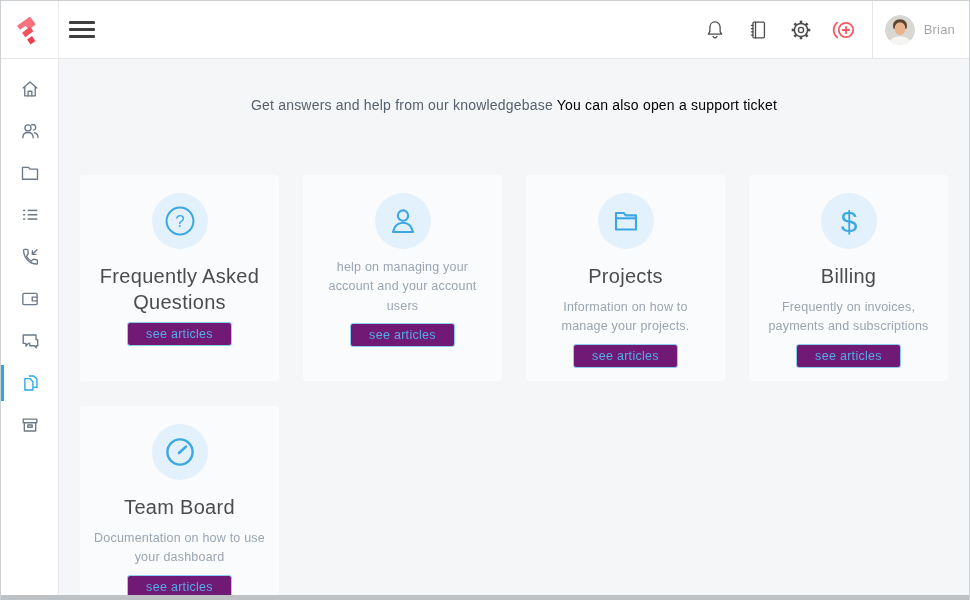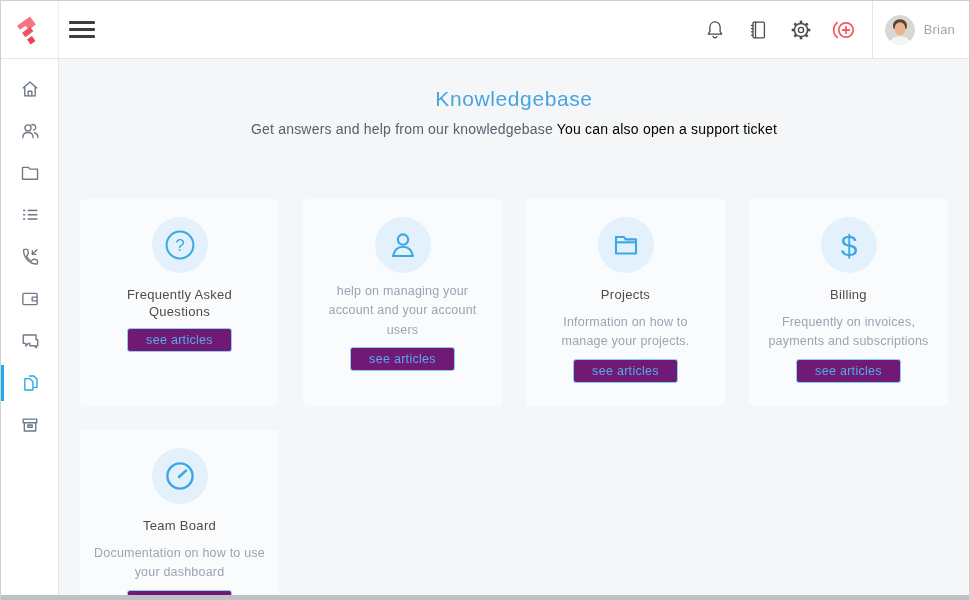--- a/index.html
+++ b/index.html
@@ -52,21 +52,21 @@
   .cards-row.second { margin-top:25px; }
   .card {
     width:199px; height:206px; background:#fafbfd; border-radius:3px;
     text-align:center; padding-top:18px; flex:0 0 auto;
   }
   .icon-circle {
     width:56px; height:56px; border-radius:50%; background:#e2f1fc;
     margin:0 auto; display:flex; align-items:center; justify-content:center;
   }
   .card-title {
-    margin-top:14px; font-size:13px; font-weight:400; color:#4c4c4c;
+    margin-top:14px; font-size:20px; font-weight:400; color:#4c4c4c;
     letter-spacing:.3px; line-height:1.3; padding:0 18px;
   }
   .card-desc {
     margin-top:9px; font-size:12.5px; color:#9aa5b1; line-height:1.55;
     letter-spacing:.2px; padding:0 14px;
   }
   .see-articles {
     margin-top:7px; display:inline-block; background:#701a75;
     border:1px solid #8cd0f1; border-radius:3px; color:#53ade8;
     font-size:12.5px; letter-spacing:.3px; padding:4px 18px; cursor:pointer;
@@ -242,21 +242,20 @@
         <svg width="22" height="22" viewBox="0 0 24 24" fill="none" stroke-width="1.5" stroke-linejoin="round">
           <rect x="4.6" y="5.6" width="14.8" height="4"></rect>
           <path d="M5.8 9.6v9h12.4v-9"></path>
           <rect x="9.6" y="12" width="4.8" height="2.4"></rect>
         </svg>
       </span>
     </div>
   </nav>
 
   <main class="main">
-    <h1 class="page-title">Knowledgebase</h1>
     <p class="page-subtitle"><span>Get answers and help from our knowledgebase</span> <a>You can also open a support ticket</a></p>
 
     <div class="cards-row">
 
       <div class="card">
         <div class="icon-circle">
           <svg width="34" height="34" viewBox="0 0 34 34" fill="none">
             <circle cx="17" cy="17" r="13.4" stroke="#3da7e4" stroke-width="2"></circle>
             <text x="17" y="23" text-anchor="middle" font-size="17" fill="#3da7e4" font-family="Liberation Sans, sans-serif">?</text>
           </svg>

